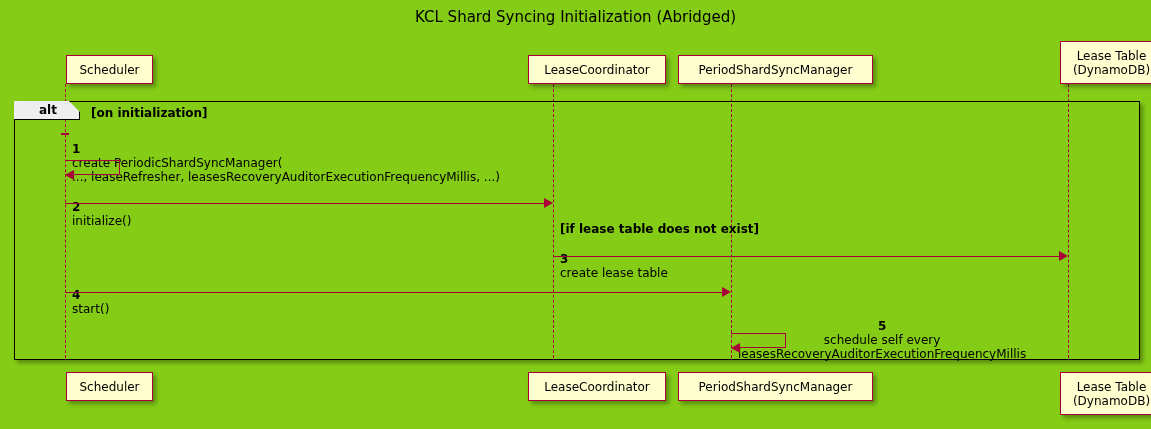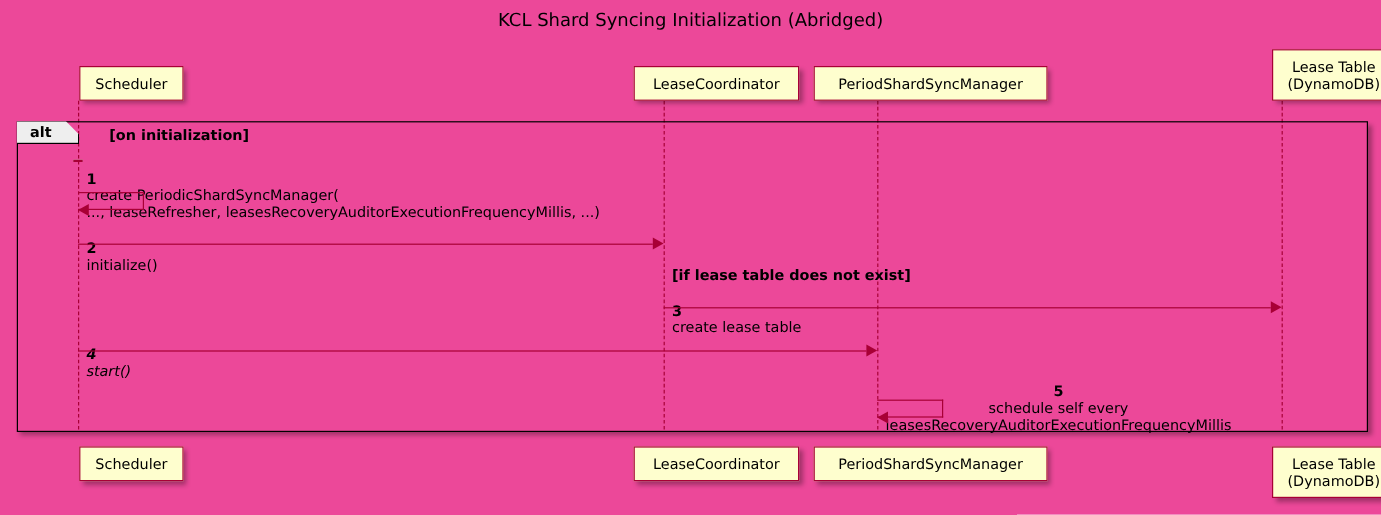--- a/index.html
+++ b/index.html
@@ -9,21 +9,21 @@
     background: #FFFFFF;
   }
   body {
     font-family: "DejaVu Sans", sans-serif;
     -webkit-font-smoothing: antialiased;
   }
   #diagram {
     position: relative;
     width: 1151px;
     height: 429px;
-    background: #ec4899;
+    background: #84cc16;
     overflow: hidden;
   }
 
   
   .diagram-title {
     position: absolute;
     left: 0;
     top: 8px;
     width: 1151px;
     text-align: center;
@@ -83,21 +83,21 @@
     box-sizing: border-box;
     background: #EEEEEE;
     border: 1.5px solid #000000;
     border-top: none;
     border-left: none;
     color: #000000;
     font-size: 12px;
     font-weight: bold;
     display: flex;
     align-items: center;
-    padding-left: 11px;
+    padding-left: 25px;
     padding-right: 22px;
     -webkit-clip-path: polygon(0 0, calc(100% - 11px) 0, 100% 58%, 100% 100%, 0 100%);
     clip-path: polygon(0 0, calc(100% - 11px) 0, 100% 58%, 100% 100%, 0 100%);
   }
   .frame-cond {
     position: absolute;
     font-size: 12px;
     font-weight: bold;
     color: #000000;
     white-space: nowrap;
@@ -194,21 +194,21 @@
   <div class="msg-line" style="left:65px; top:203px; width:479px;"></div>
   <div class="arrow-head arrow-right" style="left:544px; top:198px;"></div>
 
   <div class="msg-label" style="left:560px; top:238px;">
     <span class="msg-seq">3</span>
     <span>create lease table</span>
   </div>
   <div class="msg-line" style="left:553px; top:256px; width:506px;"></div>
   <div class="arrow-head arrow-right" style="left:1059px; top:251px;"></div>
 
-  <div class="msg-label" style="left:72px; top:274px;font-style:italic;">
+  <div class="msg-label" style="left:72px; top:274px;">
     <span class="msg-seq">4</span>
     <span>start()</span>
   </div>
   <div class="msg-line" style="left:65px; top:292px; width:657px;"></div>
   <div class="arrow-head arrow-right" style="left:722px; top:287px;"></div>
 
   <div class="msg-label" style="left:738px; top:305px;text-align:center;">
     <span class="msg-seq">5</span>
     <span>schedule self every
    leasesRecoveryAuditorExecutionFrequencyMillis</span>

